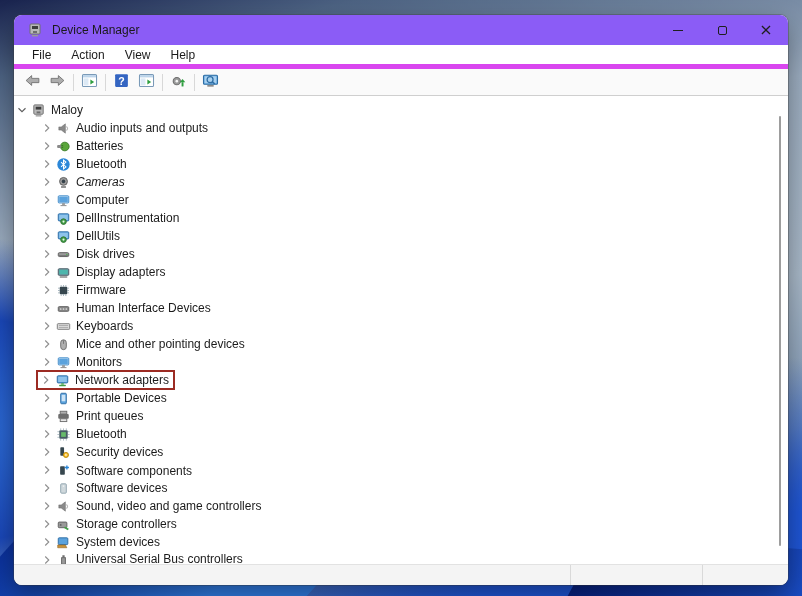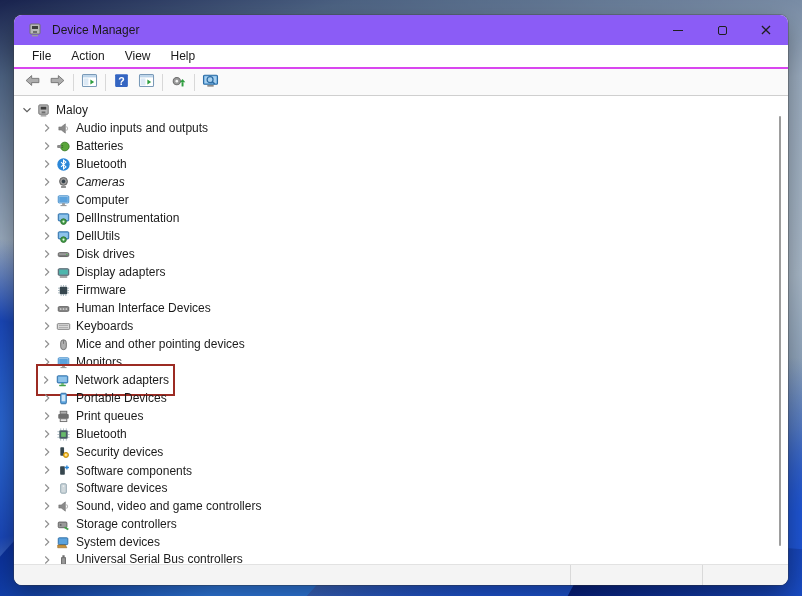--- a/index.html
+++ b/index.html
@@ -29,40 +29,40 @@
   .titlebar { height:30px; flex:0 0 30px; background:#8b5cf6; display:flex; align-items:center; padding-left:13px; }
   .titlebar .app-icon { width:16px; height:16px; margin-right:9px; flex:0 0 16px; }
   .title-text { font-size:12px; color:#1a1a1a; }
   .win-controls { margin-left:auto; display:flex; height:100%; }
   .win-btn { width:44px; height:100%; display:flex; align-items:center; justify-content:center; cursor:default; }
   .glyph-min { width:10px; height:1px; background:#1f1f1f; display:block; }
   .glyph-max { width:9px; height:9px; border:1px solid #1f1f1f; border-radius:2px; display:block; }
   .glyph-close { font-size:16px; line-height:1; color:#1f1f1f; font-family:"DejaVu Sans",sans-serif; }
 
   
-  .menubar { height:24px; flex:0 0 24px; background:#ffffff; display:flex; align-items:center; padding-left:8px; border-bottom:2px solid #d946ef; }
+  .menubar { height:24px; flex:0 0 24px; background:#ffffff; display:flex; align-items:center; padding-left:8px; border-bottom:5px solid #d946ef; }
   .menu-item { font-size:12px; color:#1a1a1a; padding:3px 10px; }
 
   
   .toolbar { height:27px; flex:0 0 27px; background:#fafafa; display:flex; align-items:center; padding-left:6px; border-bottom:1px solid #cfcfcf; }
   .tb-btn { width:25px; height:22px; display:flex; align-items:center; justify-content:center; }
   .tb-btn svg { width:17px; height:17px; }
   .tb-sep { width:1px; height:17px; background:#d8d8d8; margin:0 3px; }
 
   
   .tree-area { position:relative; flex:1 1 auto; background:#ffffff; overflow:hidden; padding-top:5px; }
   .tree-row { height:18px; display:flex; align-items:center; font-size:12px; color:#1b1b1b; white-space:nowrap; }
-  .tree-row.root { padding-left:5px; }
+  .tree-row.root { }
   .tree-row.child { padding-left:25px; }
   .chev { width:16px; height:16px; flex:0 0 16px; display:flex; align-items:center; justify-content:center; }
   .chev svg { width:14px; height:14px; }
   .ticon { width:16px; height:16px; flex:0 0 16px; display:flex; align-items:center; justify-content:center; }
   .ticon svg { width:15px; height:15px; }
   .tree-label { margin-left:5px; }
-  .annotated { display:inline-flex; align-items:center; border:2px solid #9c2b23; padding-right:4px; height:32px; }
+  .annotated { display:inline-flex; align-items:center; border:2px solid #9c2b23; padding-right:4px; height:20px; }
 
   
   .scroll-rail { position:absolute; top:3px; right:3px; bottom:3px; width:10px; }
   .scroll-thumb { position:absolute; left:4px; top:17px; bottom:15px; width:2px; background:#9d9d9d; border-radius:1px; }
 
   
   .statusbar { height:21px; flex:0 0 21px; background:#f4f4f4; border-top:1px solid #e2e2e2; display:flex; }
   .status-sec1 { width:556px; }
   .status-sec2 { width:132px; border-left:1px solid #d9d9d9; }
   .status-sec3 { flex:1; border-left:1px solid #d9d9d9; }

